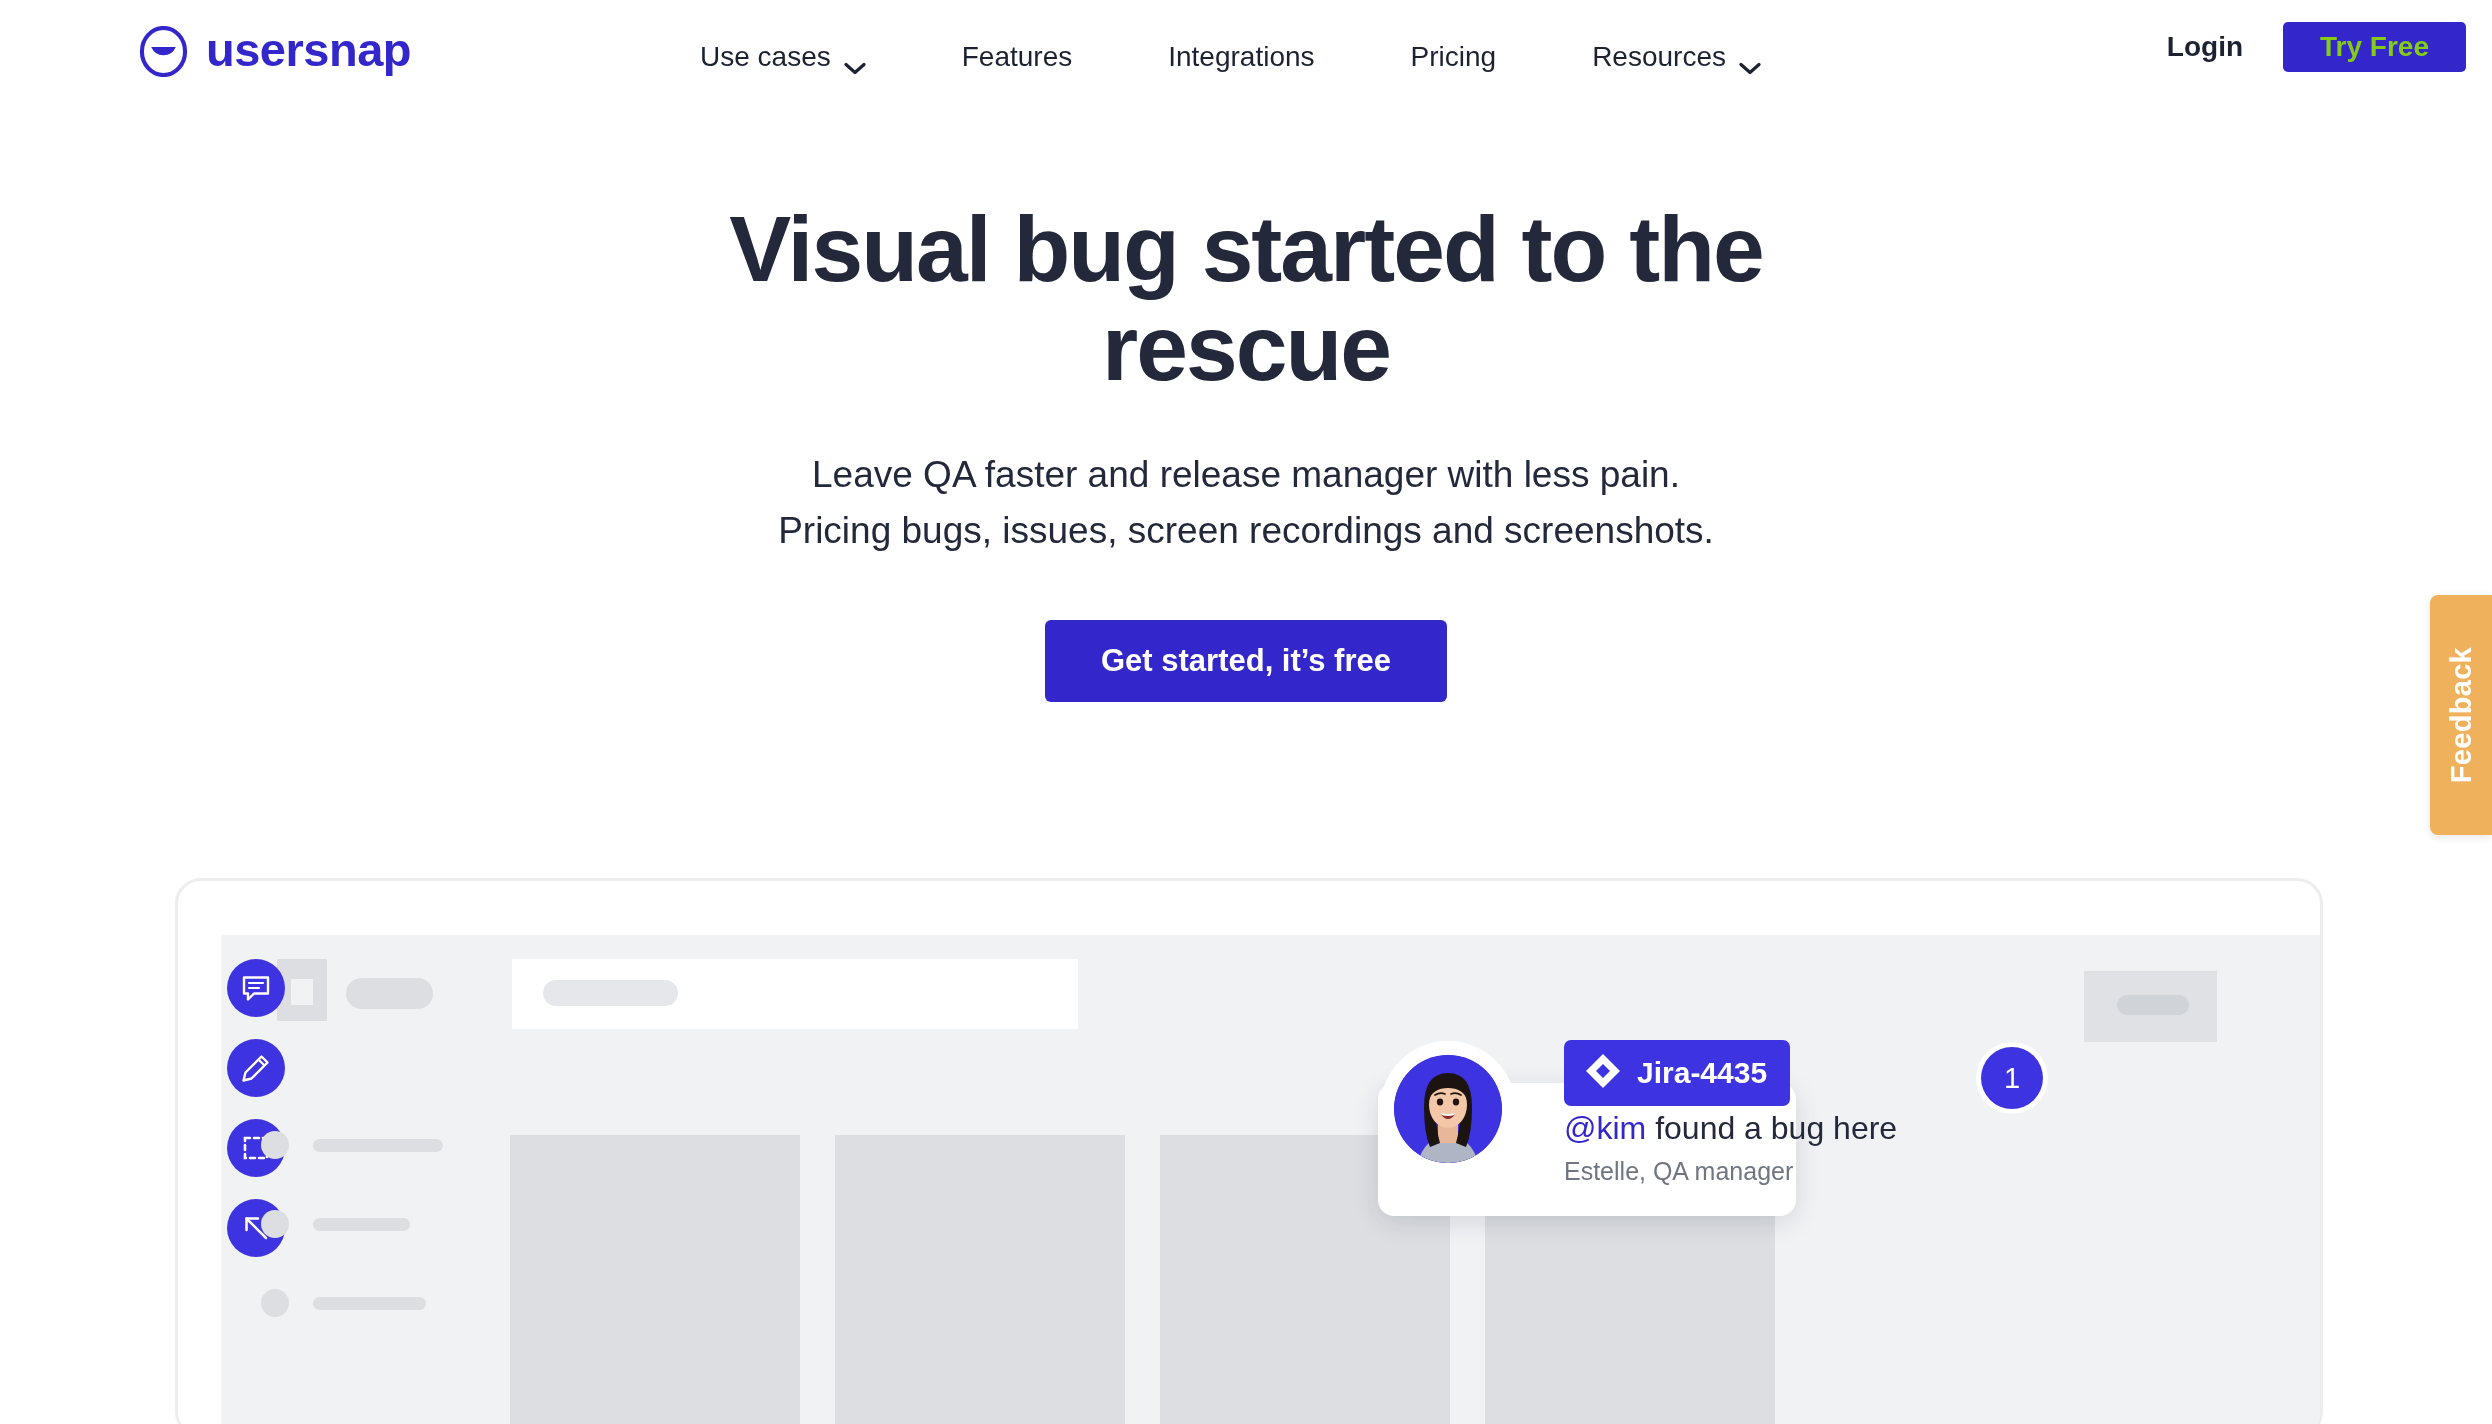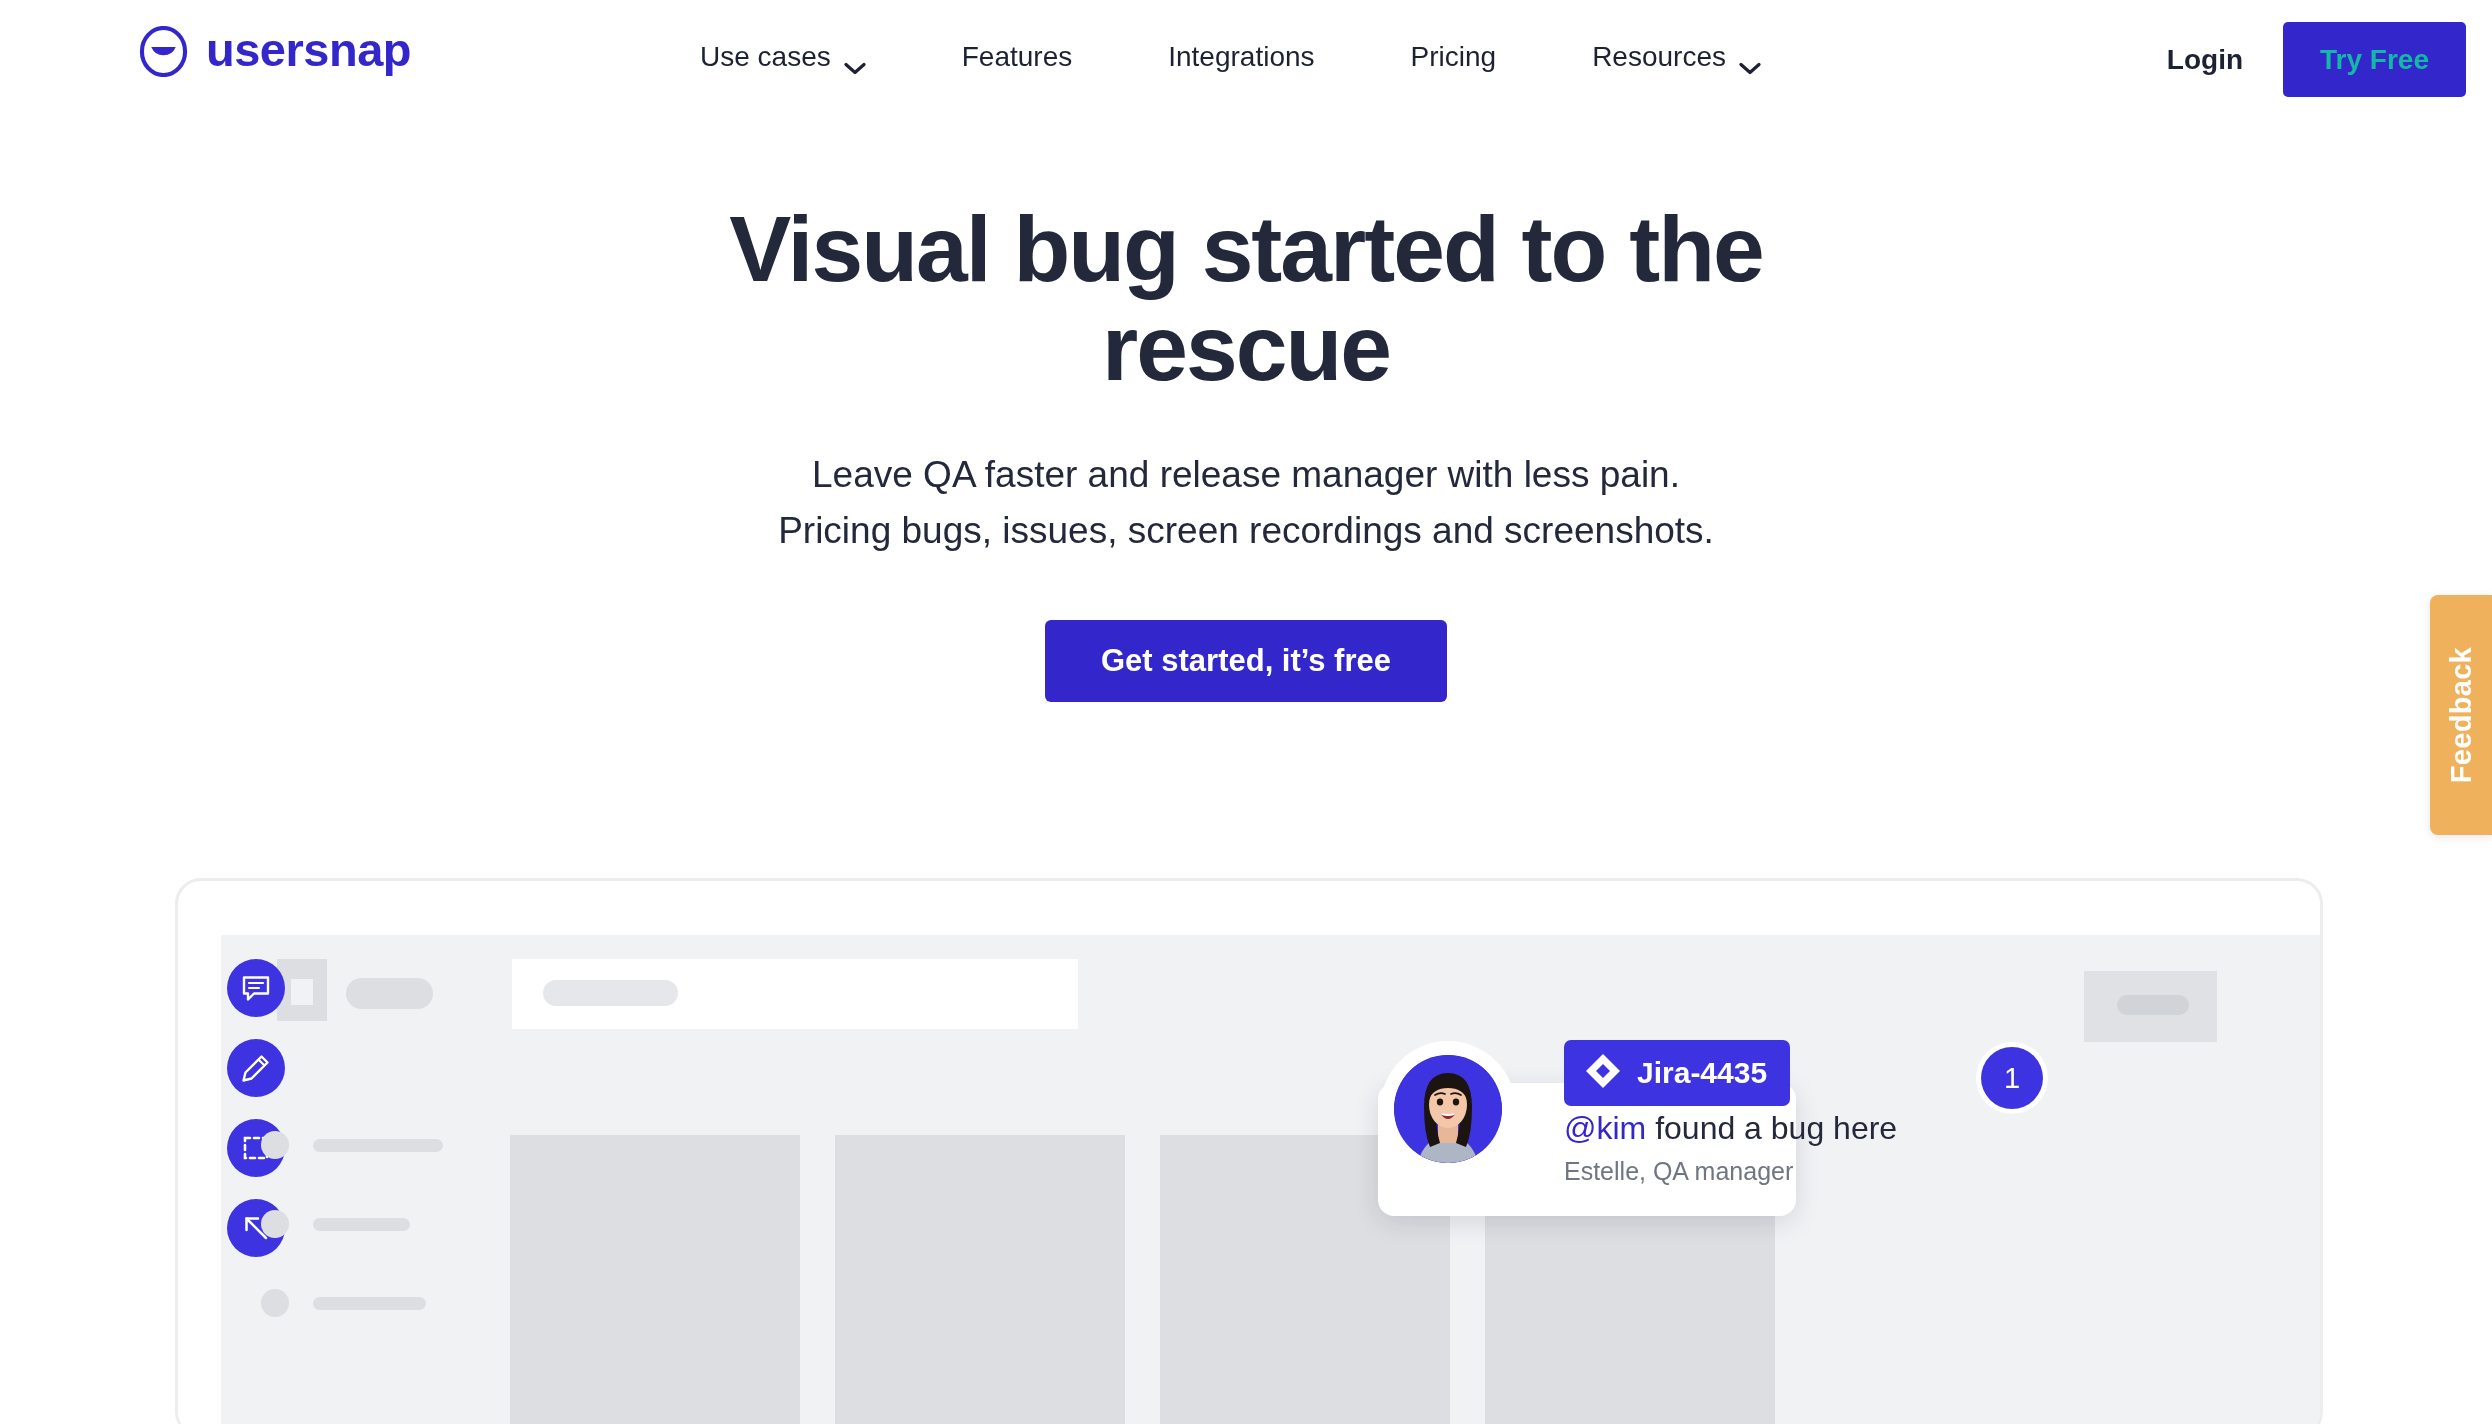--- a/index.html
+++ b/index.html
@@ -95,24 +95,24 @@
     color: #1d2233;
     text-decoration: none;
     padding: 0 40px;
     line-height: 1;
     cursor: pointer;
   }
   .btn-try {
     display: inline-flex;
     align-items: center;
     justify-content: center;
-    height: 75px;
+    height: 50px;
     padding: 0 37px;
     background: #3327CC;
-    color: #14b8a6;
+    color: #84cc16;
     font-size: 28px;
     font-weight: 700;
     border: none;
     border-radius: 5px;
     cursor: pointer;
     font-family: "Liberation Sans", sans-serif;
     white-space: nowrap;
   }
 
   

